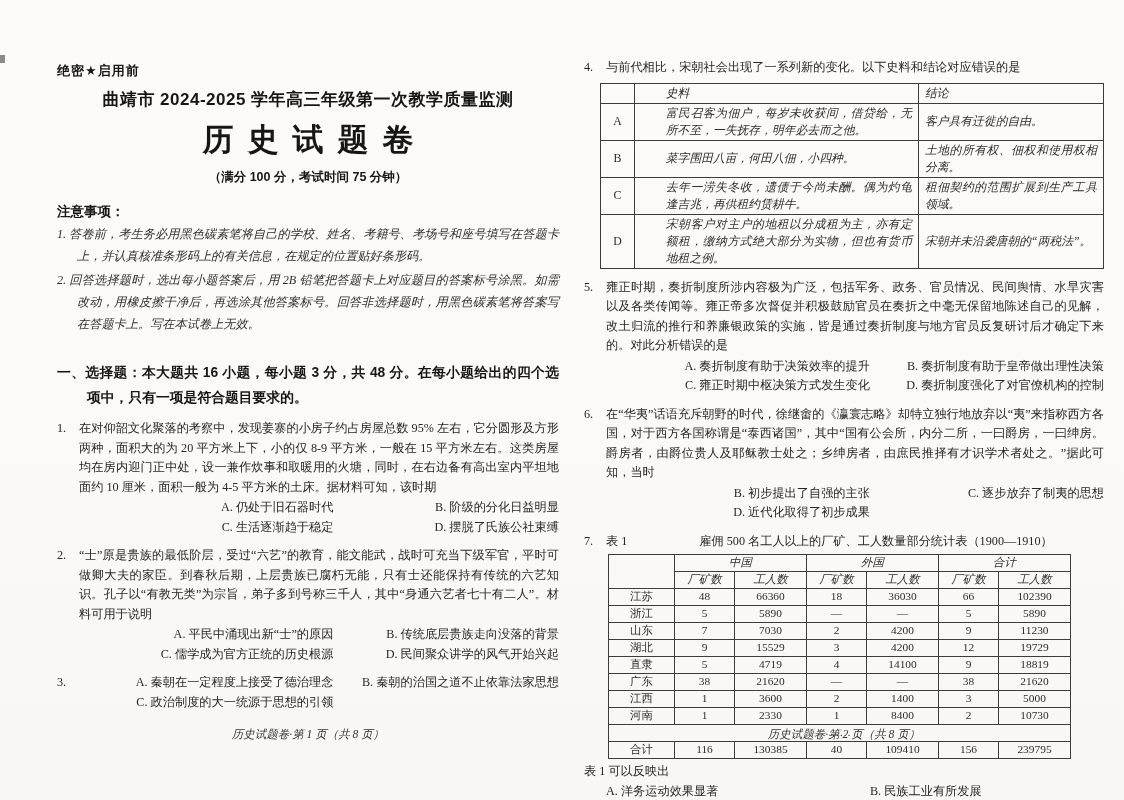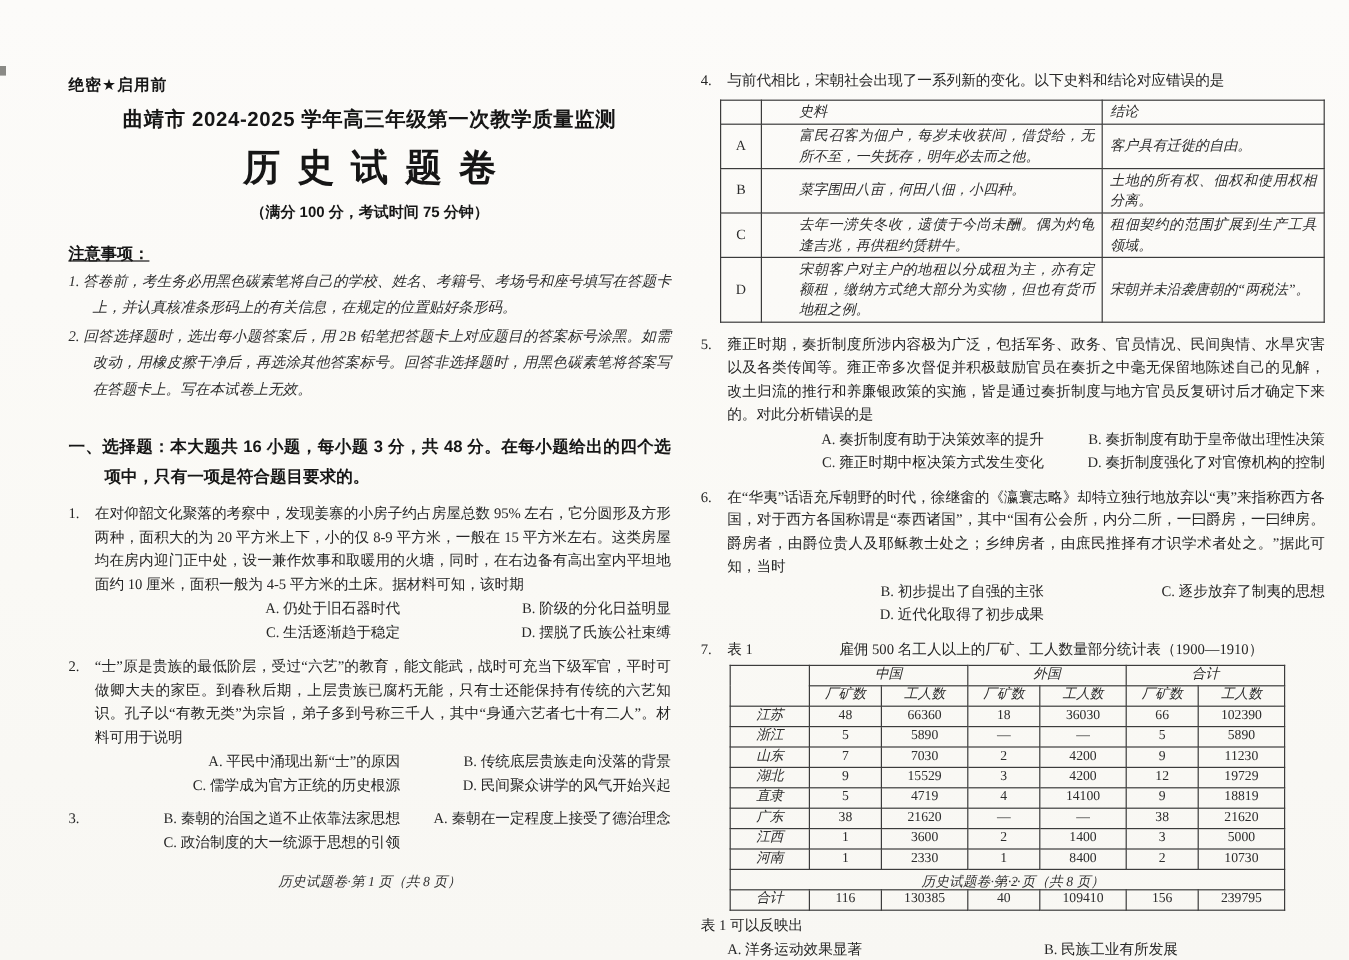--- a/index.html
+++ b/index.html
@@ -14,21 +14,21 @@
   .col{position:absolute;}
   .col-left{left:57px;top:62px;width:502px;}
   .col-right{left:584px;top:58px;width:520px;}
 
   .hei{font-family:"Liberation Sans","DejaVu Sans",sans-serif;font-weight:bold;color:#161616;}
 
   .security{font-size:13px;letter-spacing:1px;}
   .exam-heading{font-size:17px;text-align:center;margin-top:8px;letter-spacing:0.5px;}
   .paper-title{font-size:31px;text-align:center;margin-top:8px;letter-spacing:14px;text-indent:14px;font-weight:900;}
   .paper-subtitle{font-size:12.5px;text-align:center;margin-top:8px;}
-  .notice-head{font-size:13.5px;margin-top:17px;text-decoration:underline;}
+  .notice-head{font-size:13.5px;margin-top:17px;}
   .notice-item{font-size:12.2px;line-height:22px;text-align:justify;font-style:italic;color:#2e2e2e;
     padding-left:20px;text-indent:-20px;margin-top:2px;}
   .section-heading{font-size:13.8px;line-height:25px;margin-top:25px;text-align:justify;
     padding-left:30px;text-indent:-30px;}
 
   .q{position:relative;margin-top:9px;}
   .stem{position:relative;padding-left:22px;font-size:12.2px;line-height:19.5px;text-align:justify;}
   .qnum{position:absolute;left:0;top:0;}
   .opts{display:grid;grid-template-columns:53% 47%;padding-left:22px;font-size:12.2px;line-height:19.5px;margin-top:1px;text-align:right;}
   .opt{display:block;}
@@ -43,21 +43,21 @@
   .t4 th{text-align:center;font-style:italic;}
 
   
   .q7head{display:flex;font-size:12.2px;line-height:18px;margin-top:7px;}
   .q7head .qnum7{width:22px;}
   .q7head .t1label{width:42px;}
   .t1title{flex:1;text-align:center;}
   .t7{margin:4px 0 0 24px;font-size:11.4px;line-height:13px;color:#2c2c2c;table-layout:fixed;width:462px;}
   .t7 td,.t7 th{border:1px solid #3c3c3c;padding:1.5px 2px;text-align:center;font-weight:normal;}
   .t7 th{font-style:italic;}
-  .t7 .prov{font-style:italic;}
+  .t7 .prov{}
   .t7 col.c0{width:66px;} .t7 col.cf{width:60px;} .t7 col.cw{width:72px;}
   .prompt7{font-size:12.2px;line-height:17px;margin-top:4px;}
   .opts7{display:grid;grid-template-columns:53% 47%;padding-left:22px;font-size:12.2px;line-height:19px;margin-top:2px;}
 
   .footer{position:absolute;top:727px;font-size:11.5px;font-style:italic;text-align:center;color:#333;}
   .footer-left{left:57px;width:502px;}
   .footer-right{left:584px;width:520px;}
 </style>
 </head>
 <body>
@@ -99,22 +99,22 @@
         <span class="opt">C. 儒学成为官方正统的历史根源</span>
         <span class="opt">D. 民间聚众讲学的风气开始兴起</span>
       </div>
     </div>
 
     <div class="q">
       <p class="stem" style="margin:0">
         <span class="qnum">3.</span>
       </p>
       <div class="opts">
+        <span class="opt">A. 秦朝在一定程度上接受了德治理念</span>
         <span class="opt">B. 秦朝的治国之道不止依靠法家思想</span>
-        <span class="opt">A. 秦朝在一定程度上接受了德治理念</span>
         <span class="opt">C. 政治制度的大一统源于思想的引领</span>
       </div>
     </div>
   </div>
 
   <div class="col col-right">
 
     <div class="q" style="margin-top:0">
       <p class="stem" style="margin:0">
         <span class="qnum">4.</span><span>与前代相比，宋朝社会出现了一系列新的变化。以下史料和结论对应错误的是</span>

